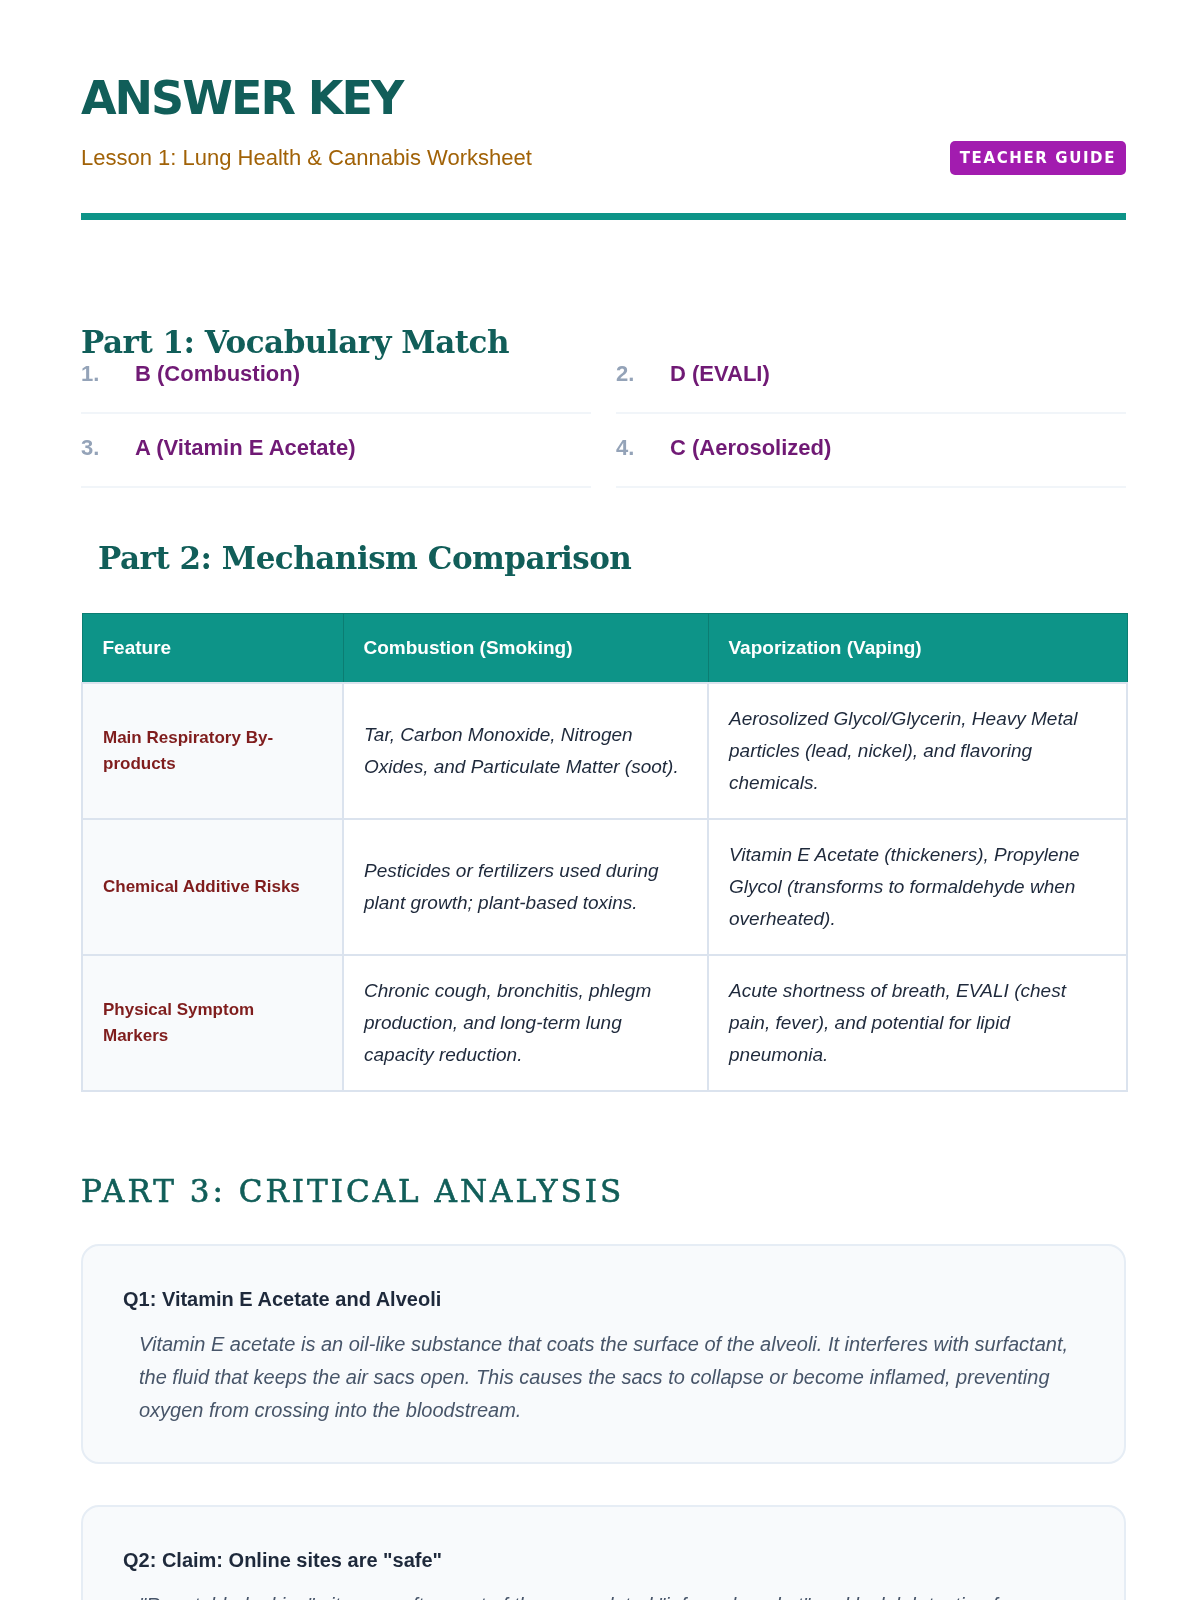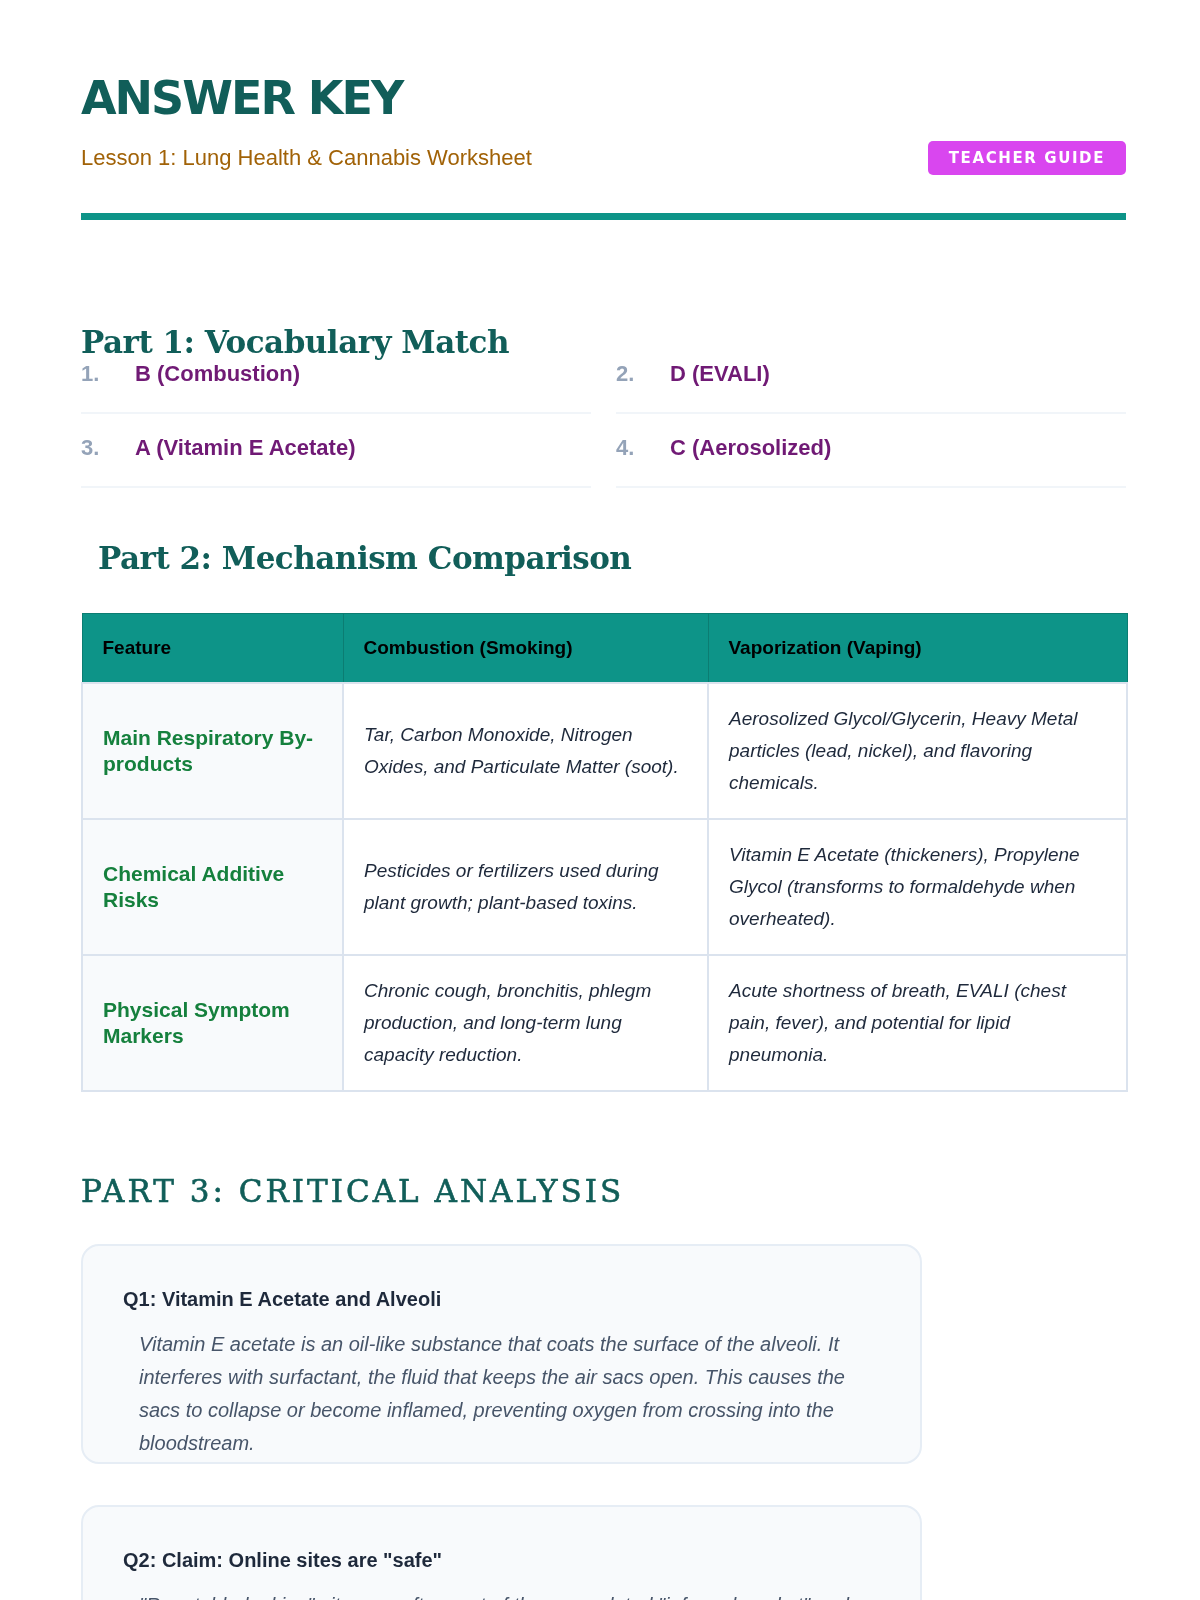--- a/index.html
+++ b/index.html
@@ -2,41 +2,41 @@
 <html><head>
 <meta charset="utf-8">
 <style>
   html, body { margin: 0; padding: 0; background: #ffffff; }
   body { width: 1200px; height: 1600px; overflow: hidden; position: relative; font-family: "Liberation Sans", "DejaVu Sans", sans-serif; color: #0f172a; }
   .page { position: absolute; left: 81px; top: 0; width: 1045px; }
 
   .header { position: relative; height: 222px; }
   .title { position: absolute; left: 0; top: 68px; margin: 0; font-family: "DejaVu Sans", sans-serif; font-weight: bold; font-size: 46px; letter-spacing: -2px; color: #115e59; line-height: 60px; }
   .subtitle { position: absolute; left: 0; top: 143px; font-size: 22px; color: #a16207; line-height: 30px; }
-  .badge { position: absolute; right: 0; top: 141px; height: 34px; padding: 0 21px; background: #d946ef; color: #ffffff; border-radius: 5px; font-family: "DejaVu Sans", sans-serif; font-weight: bold; font-size: 15px; letter-spacing: 1.6px; line-height: 34px; }
+  .badge { position: absolute; right: 0; top: 141px; height: 34px; padding: 0 10px; background: #a21caf; color: #ffffff; border-radius: 5px; font-family: "DejaVu Sans", sans-serif; font-weight: bold; font-size: 15px; letter-spacing: 1.6px; line-height: 34px; }
   .rule { position: absolute; left: 0; top: 213px; width: 1045px; height: 7px; background: #0d9488; }
 
   .section-title { margin: 0; font-family: "DejaVu Serif", serif; font-weight: bold; color: #115e59; }
   .s1-title { position: absolute; top: 276px; font-size: 31px; letter-spacing: -0.5px; margin-top: 48px; }
   .s2-title { position: absolute; top: 540px; font-size: 31px; letter-spacing: -0.5px; margin-left: 17px; }
   .s3-title { position: absolute; top: 1173px; font-size: 31px; letter-spacing: 3px; text-transform: uppercase; font-weight: normal; -webkit-text-stroke: 0.6px #115e59; }
 
   .vocab { position: absolute; top: 340px; left: 0; width: 1045px; display: grid; grid-template-columns: 510px 510px; column-gap: 25px; }
   .vocab-item { height: 74px; border-bottom: 2px solid #f1f5f9; display: flex; align-items: center; box-sizing: border-box; padding-bottom: 4px; }
   .vocab-item .num { width: 54px; font-size: 22px; color: #94a3b8; font-weight: bold; }
   .vocab-item .ans { font-size: 22px; font-weight: bold; color: #701a75; }
 
   table.compare { position: absolute; top: 613px; left: 0; width: 1045px; border-collapse: collapse; table-layout: fixed; }
-  table.compare th { background: #0d9488; color: #000000; text-align: left; font-weight: bold; font-size: 19px; height: 68px; padding: 0 20px; border: 1px solid #0b7d72; }
+  table.compare th { background: #0d9488; color: #ffffff; text-align: left; font-weight: bold; font-size: 19px; height: 68px; padding: 0 20px; border: 1px solid #0b7d72; }
   table.compare td { border: 2px solid #dbe3ee; padding: 0 20px; height: 136px; vertical-align: middle; box-sizing: border-box; }
-  table.compare td.feature { background: #f8fafc; font-weight: bold; font-size: 21px; line-height: 26px; color: #15803d; }
+  table.compare td.feature { background: #f8fafc; font-weight: bold; font-size: 17px; line-height: 26px; color: #7f1d1d; }
   table.compare td.desc { font-style: italic; font-size: 19px; line-height: 32px; color: #1e293b; }
   col.c1 { width: 261px; } col.c2 { width: 365px; } col.c3 { width: 419px; }
 
-  .card { position: absolute; left: 0; width: 841px; background: #f8fafc; border: 2px solid #e6edf5; border-radius: 18px; box-sizing: border-box; padding: 40px 40px 0 40px; }
+  .card { position: absolute; left: 0; width: 1045px; background: #f8fafc; border: 2px solid #e6edf5; border-radius: 18px; box-sizing: border-box; padding: 40px 40px 0 40px; }
   .card.q1 { top: 1244px; height: 220px; }
   .card.q2 { top: 1505px; height: 160px; }
   .card .q-title { font-weight: bold; font-size: 20px; color: #1e293b; margin: 0 0 12px 0; line-height: 26px; }
   .card .q-answer { font-style: italic; font-size: 20px; line-height: 33px; color: #475569; margin: 16px; }
 </style>
 </head>
 <body>
 
 <div class="page">
 

